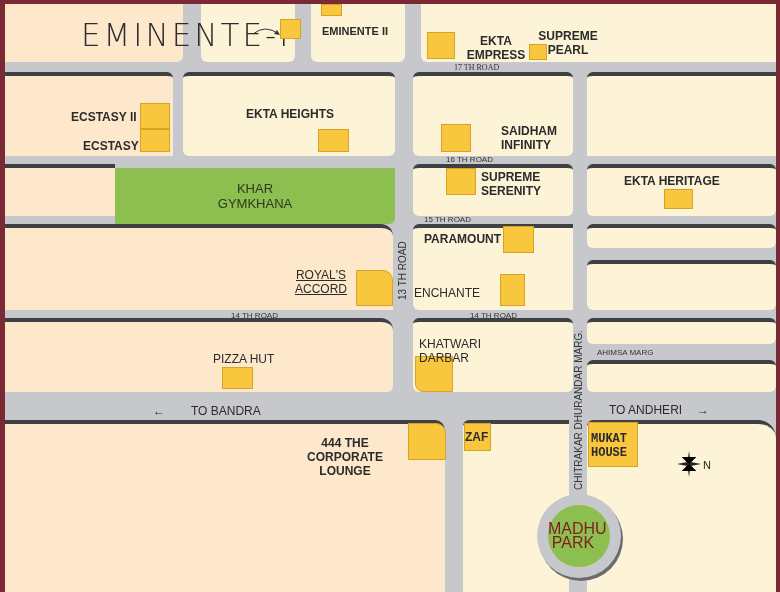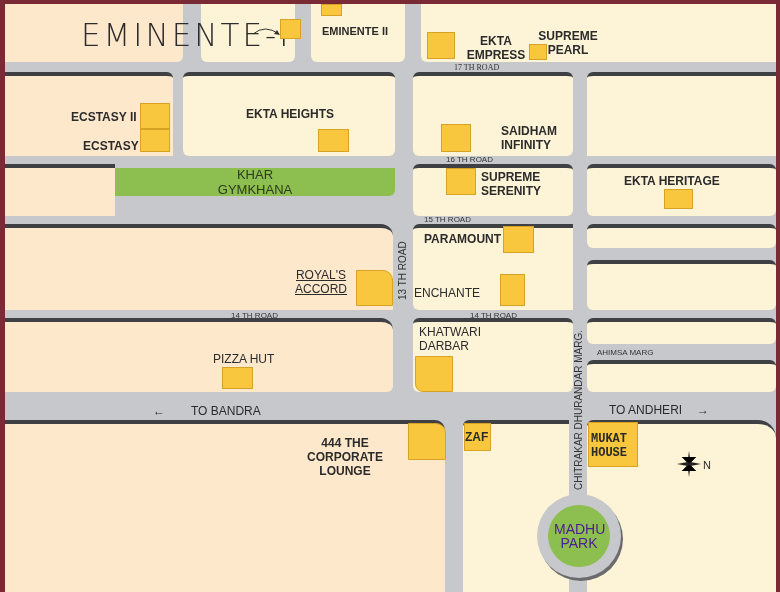--- a/index.html
+++ b/index.html
@@ -11,39 +11,39 @@
   .park{position:absolute;background:#8cbf4f;display:flex;align-items:center;justify-content:center;text-align:center;color:#2d3a1e;font-size:13px;line-height:15px;}
   .bldg{position:absolute;background:#f8c73d;border:1px solid #d8a227;box-sizing:border-box;}
   .lbl{position:absolute;color:#2b2b2b;font-size:12px;line-height:14px;white-space:nowrap;}
   .b{font-weight:bold;}
   .c{text-align:center;}
   .road-lbl{position:absolute;font-size:8px;color:#333;white-space:nowrap;}
   .vert{transform:rotate(-90deg);transform-origin:left top;}
   .title{position:absolute;left:76px;top:12px;font-family:"DejaVu Sans",sans-serif;font-size:31px;letter-spacing:3px;color:#2c2c2c;font-weight:300;transform:scaleY(1.05);}
   .linking{position:absolute;font-size:13px;letter-spacing:6px;color:#333;}
   .circle-outer{position:absolute;border-radius:50%;background:#c7c8cb;box-shadow:2px 3px 0 #6b6b6e;}
-  .circle-inner{position:absolute;border-radius:50%;background:#8cbf4f;display:flex;align-items:center;justify-content:center;text-align:center;color:#4c1d95;font-size:14px;line-height:14px;}
+  .circle-inner{position:absolute;border-radius:50%;background:#8cbf4f;display:flex;align-items:center;text-align:center;color:#7f1d1d;font-size:16px;line-height:14px;}
 </style>
 </head>
 <body>
 
 <div id="map">
 
   <div class="block warm" style="left:0;top:0;width:178px;height:58px;border-radius:0 0 6px 0;"></div>
   <div class="block" style="left:196px;top:0;width:94px;height:58px;border-radius:0 0 6px 6px;"></div>
   <div class="block" style="left:306px;top:0;width:94px;height:58px;border-radius:0 0 6px 6px;"></div>
   <div class="block" style="left:416px;top:0;width:355px;height:58px;border-radius:0 0 0 6px;"></div>
 
   <div class="block warm edge-top" style="left:0;top:68px;width:168px;height:80px;border-radius:0 6px 0 0;"></div>
   <div class="block edge-top" style="left:178px;top:68px;width:212px;height:80px;"></div>
   <div class="block edge-top" style="left:408px;top:68px;width:160px;height:80px;"></div>
   <div class="block edge-top" style="left:582px;top:68px;width:189px;height:80px;border-radius:6px 0 0 0;"></div>
 
   <div class="block warm edge-top" style="left:0;top:160px;width:110px;height:48px;border-radius:0;"></div>
-  <div class="park" style="left:110px;top:164px;width:280px;height:28px;border-radius:0 0 6px 0;">
+  <div class="park" style="left:110px;top:164px;width:280px;height:56px;border-radius:0 0 6px 0;">
       <span style="width:90px;">KHAR GYMKHANA</span>
     </div>
   <div class="block edge-top" style="left:408px;top:160px;width:160px;height:48px;"></div>
   <div class="block edge-top" style="left:582px;top:160px;width:189px;height:48px;"></div>
 
   <div class="block warm edge-top" style="left:0;top:220px;width:388px;height:82px;border-radius:0 12px 0 0;"></div>
   <div class="block edge-top" style="left:408px;top:220px;width:160px;height:82px;border-radius:6px 0 0 6px;"></div>
   <div class="block edge-top" style="left:582px;top:220px;width:189px;height:20px;"></div>
   <div class="block edge-top" style="left:582px;top:256px;width:189px;height:46px;"></div>
 
@@ -103,21 +103,21 @@
   <div class="lbl b" style="left:476px;top:166px;width:70px;">
       <span style="white-space:normal;display:block;">SUPREME SERENITY</span>
     </div>
   <div class="lbl b" style="left:619px;top:170px;">EKTA HERITAGE</div>
   <div class="lbl b" style="left:419px;top:228px;">PARAMOUNT</div>
   <div class="lbl c" style="left:286px;top:264px;width:60px;text-decoration:underline;">
       <span style="white-space:normal;display:block;">ROYAL'S ACCORD</span>
     </div>
   <div class="lbl" style="left:409px;top:282px;">ENCHANTE</div>
   <div class="lbl" style="left:414px;top:321px;width:60px;">
-      <span style="white-space:normal;display:block;">KHATWARI DARBAR</span>
+      <span style="white-space:normal;display:block;margin-top:12px;">KHATWARI DARBAR</span>
     </div>
   <div class="lbl" style="left:208px;top:348px;">PIZZA HUT</div>
   <div class="lbl b c" style="left:290px;top:432px;width:100px;">
       <span style="white-space:normal;display:block;">444 THE CORPORATE LOUNGE</span>
     </div>
   <div class="lbl b" style="left:460px;top:426px;">ZAF</div>
   <div class="lbl b" style="left:586px;top:428px;width:44px;font-family:Liberation Mono, monospace;">
       <span style="white-space:normal;display:block;">MUKAT HOUSE</span>
     </div>
 

